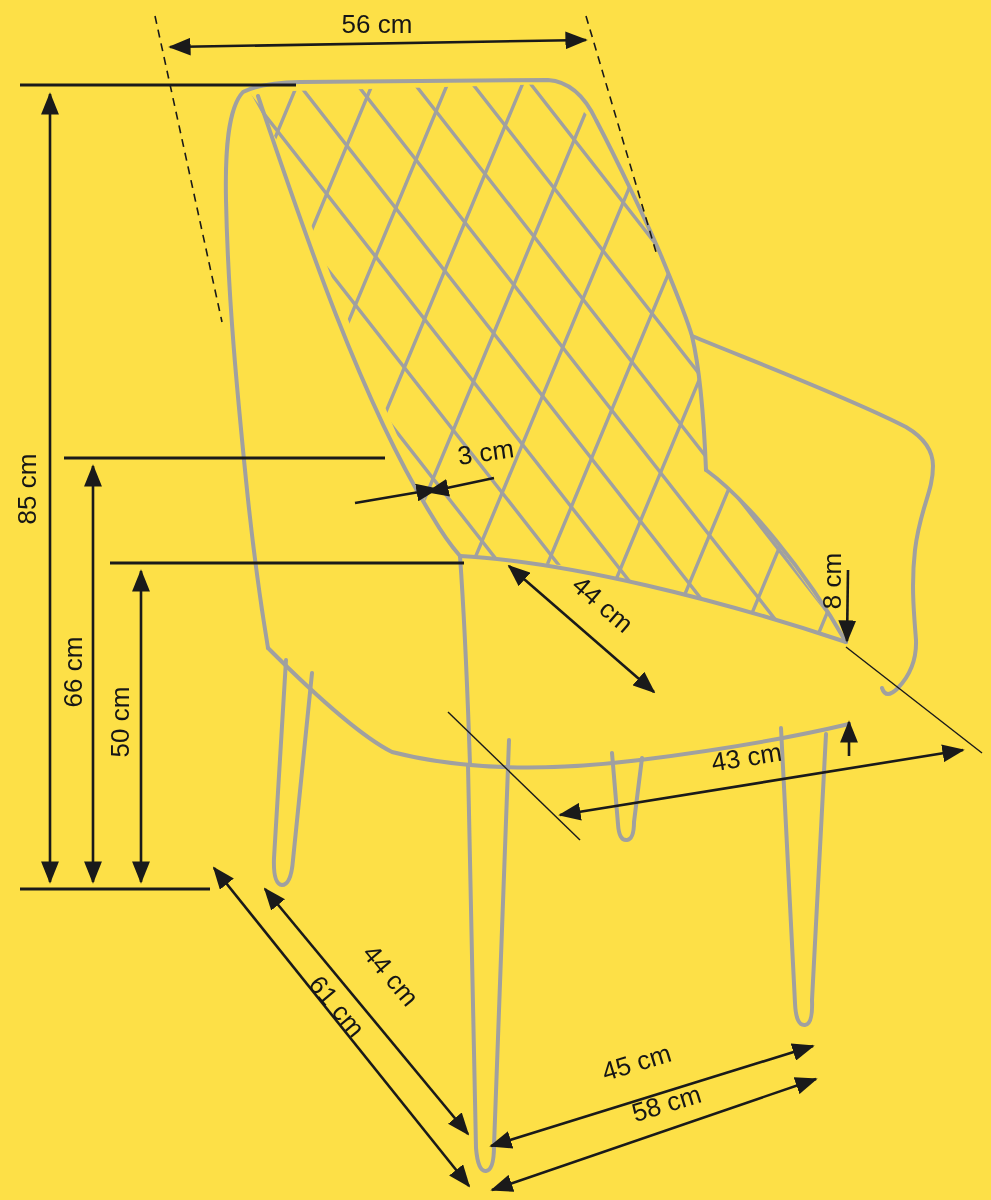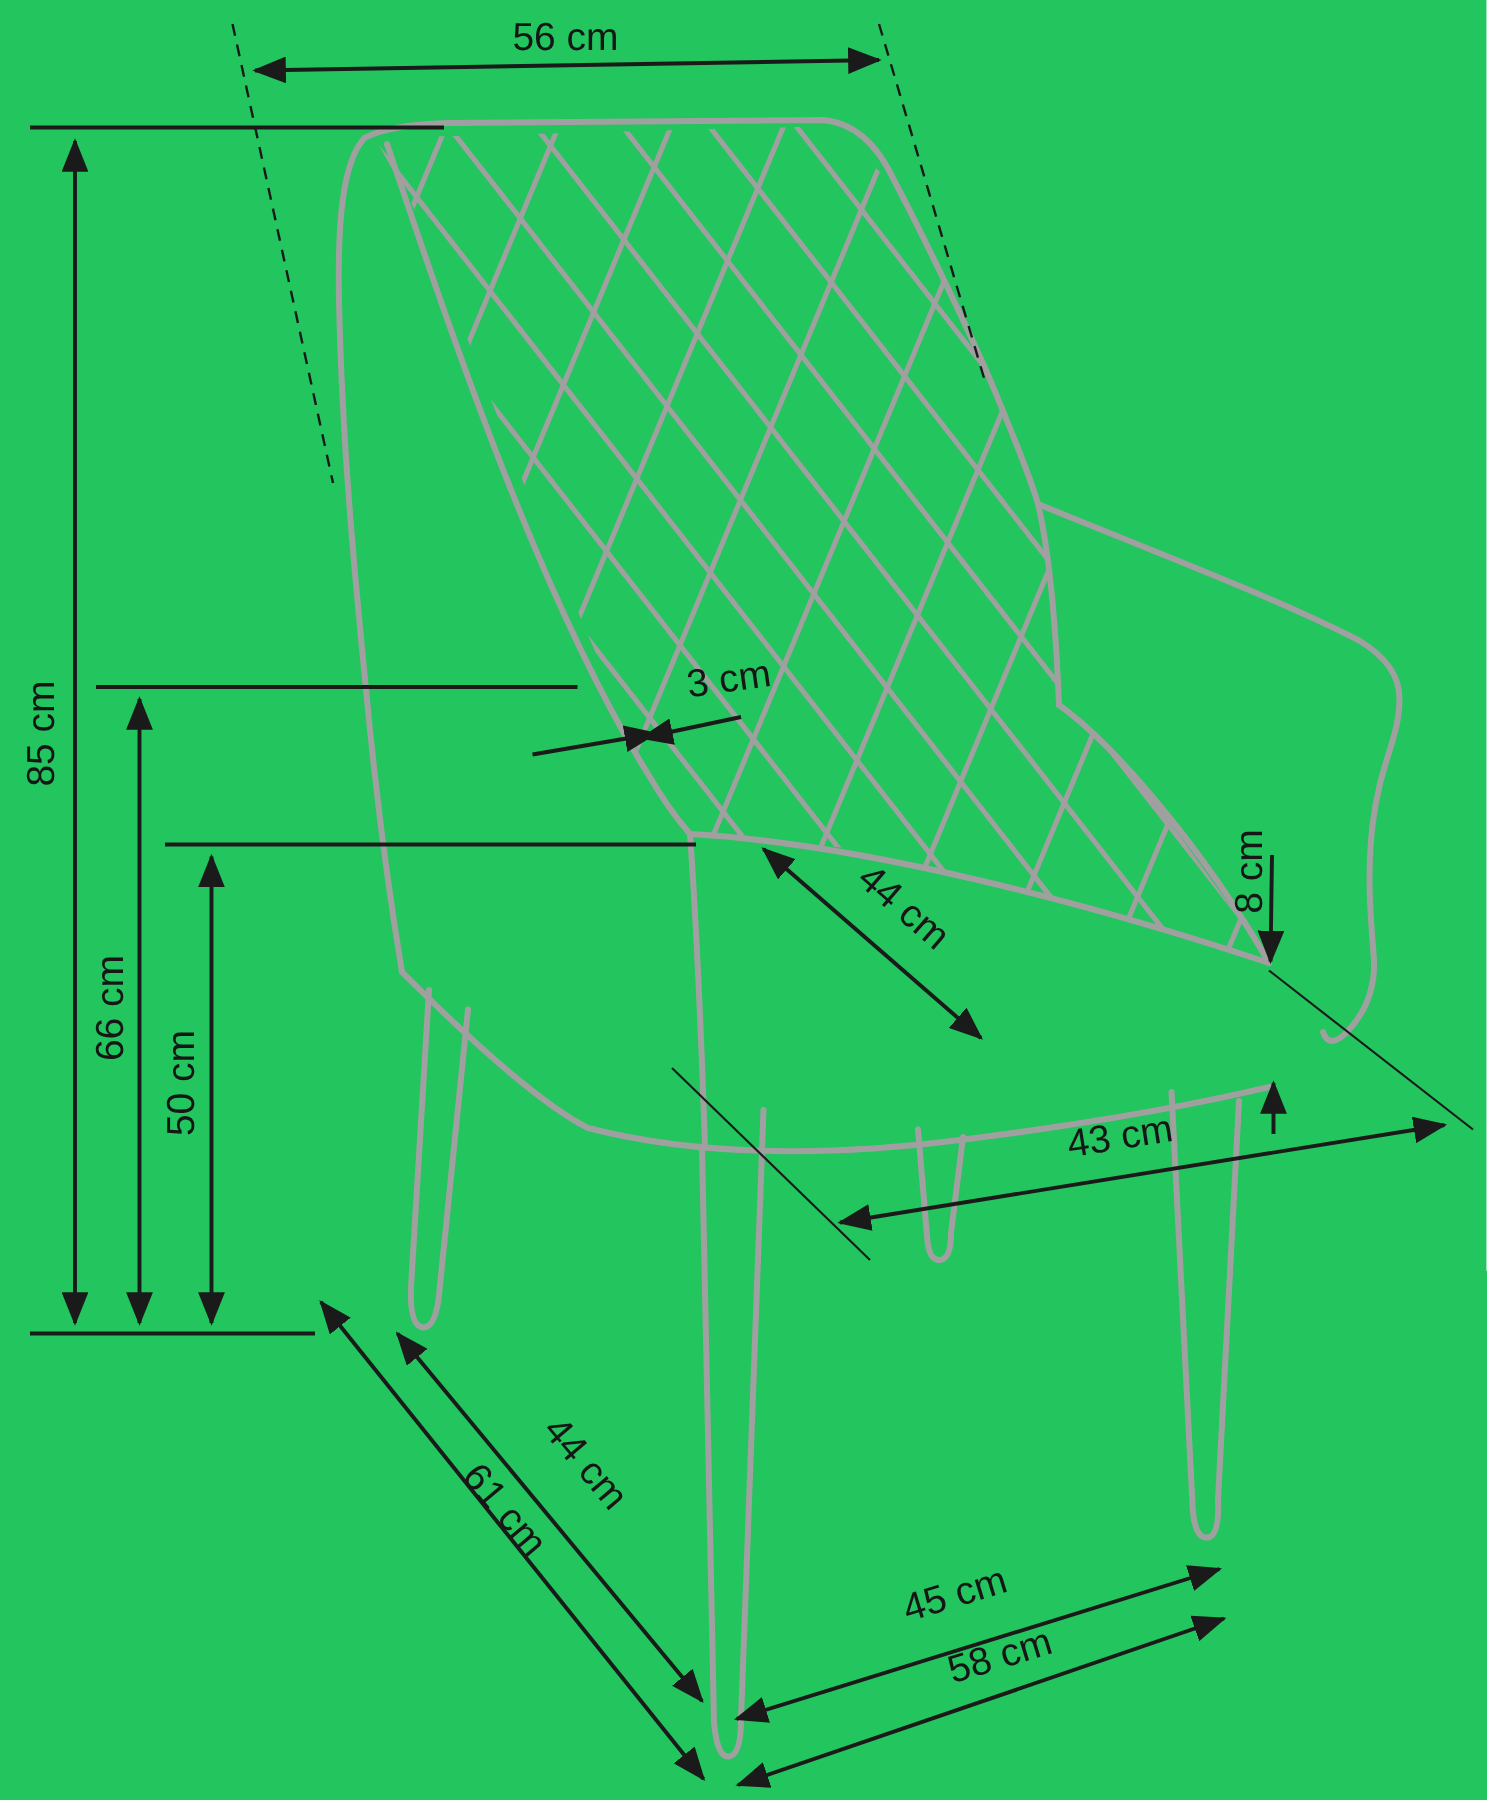--- a/index.html
+++ b/index.html
@@ -1,19 +1,19 @@
 <!DOCTYPE html>
 <html><head>
 <meta charset="utf-8">
 <style>
   html,body{margin:0;padding:0;background:#ffffff;}
   .canvas{
     position:relative;
     width:991px;height:1200px;
-    background:#22c55e;
+    background:#fde047;
     overflow:hidden;
     font-family:"Liberation Sans", sans-serif;
   }
   svg{display:block;}
   .dim-label{
     font-family:"Liberation Sans", sans-serif;
     font-size:26px;
     fill:#161616;
     text-anchor:middle;
   }

